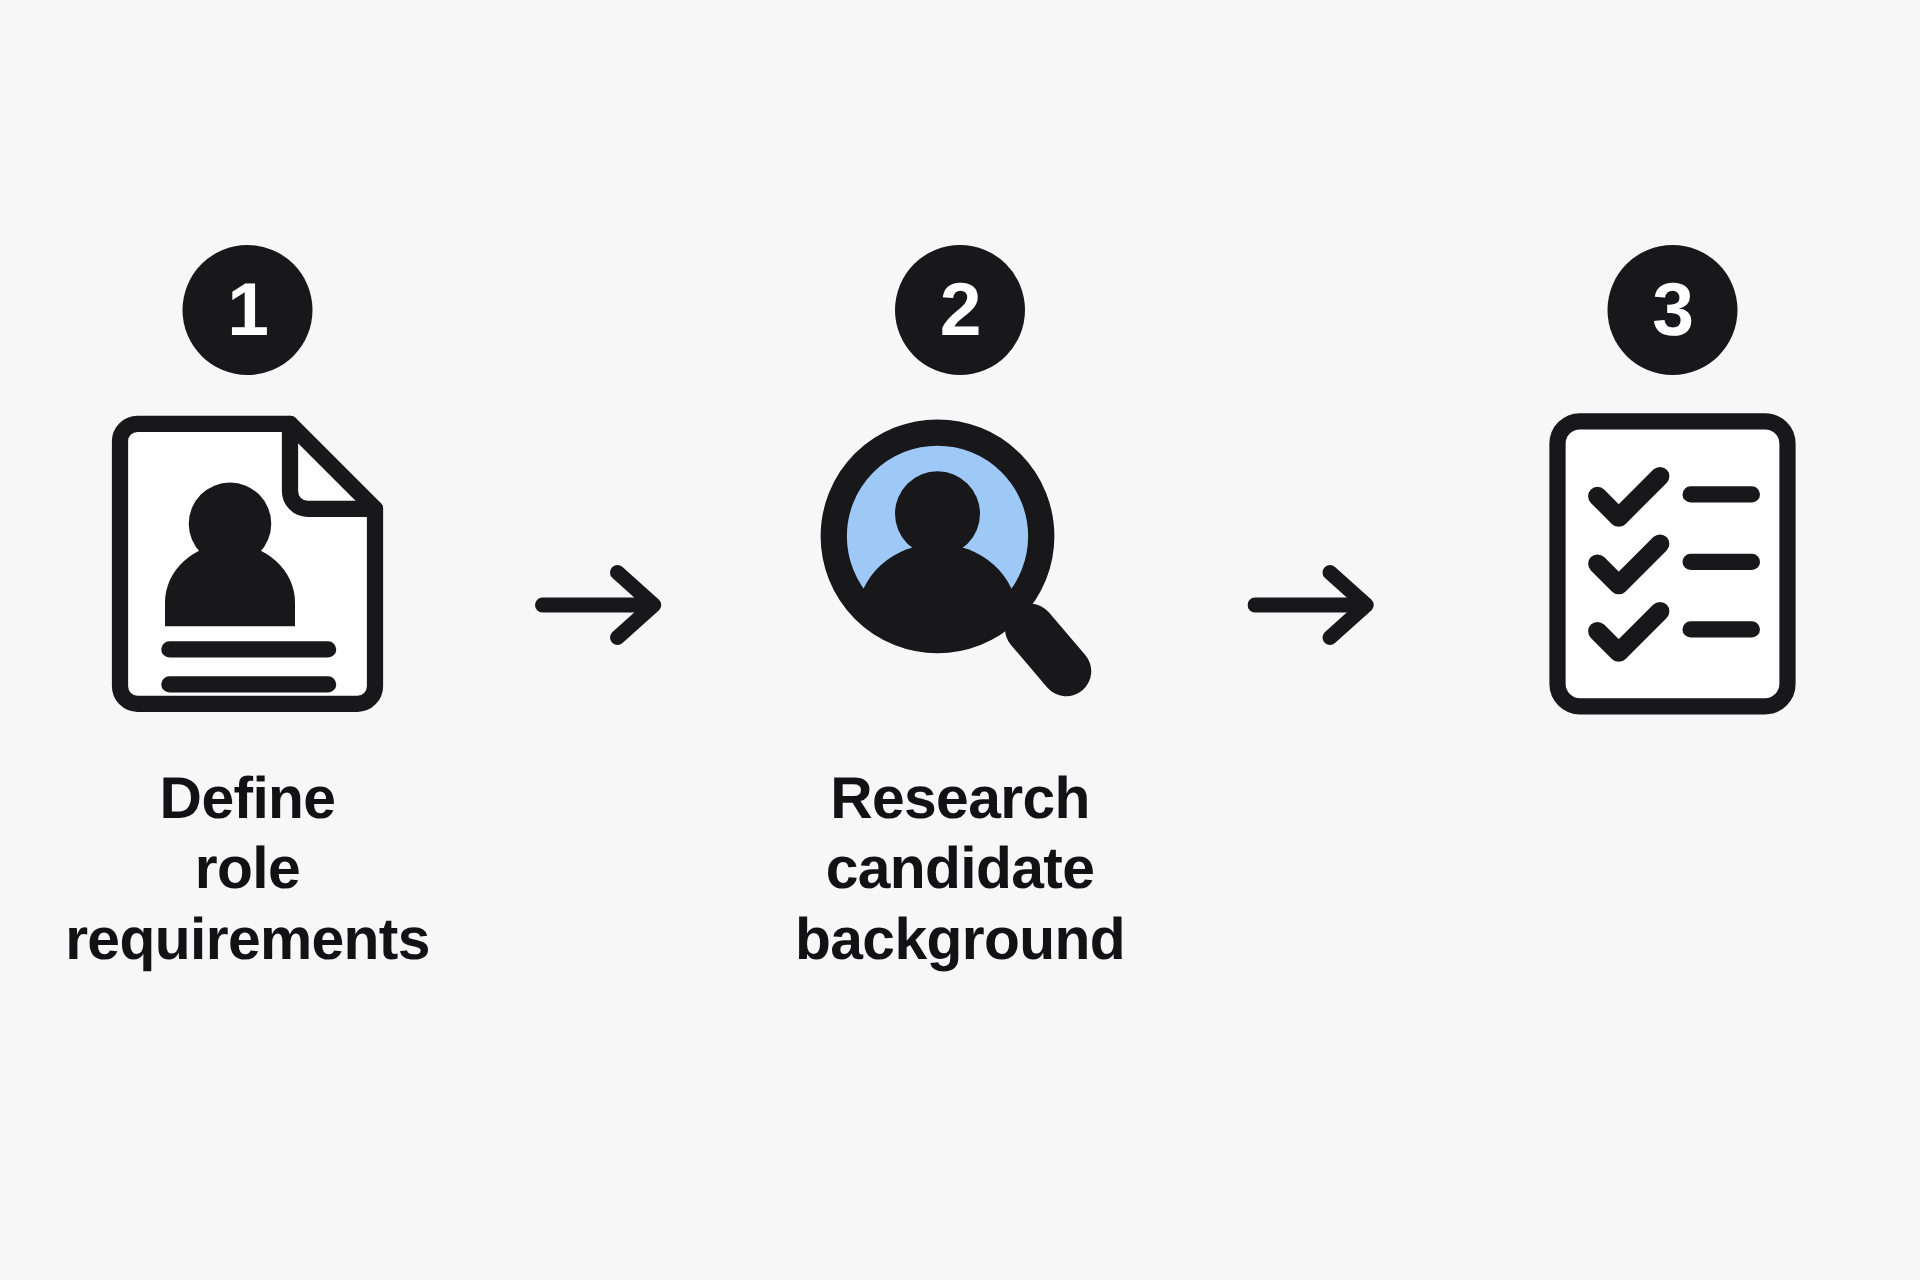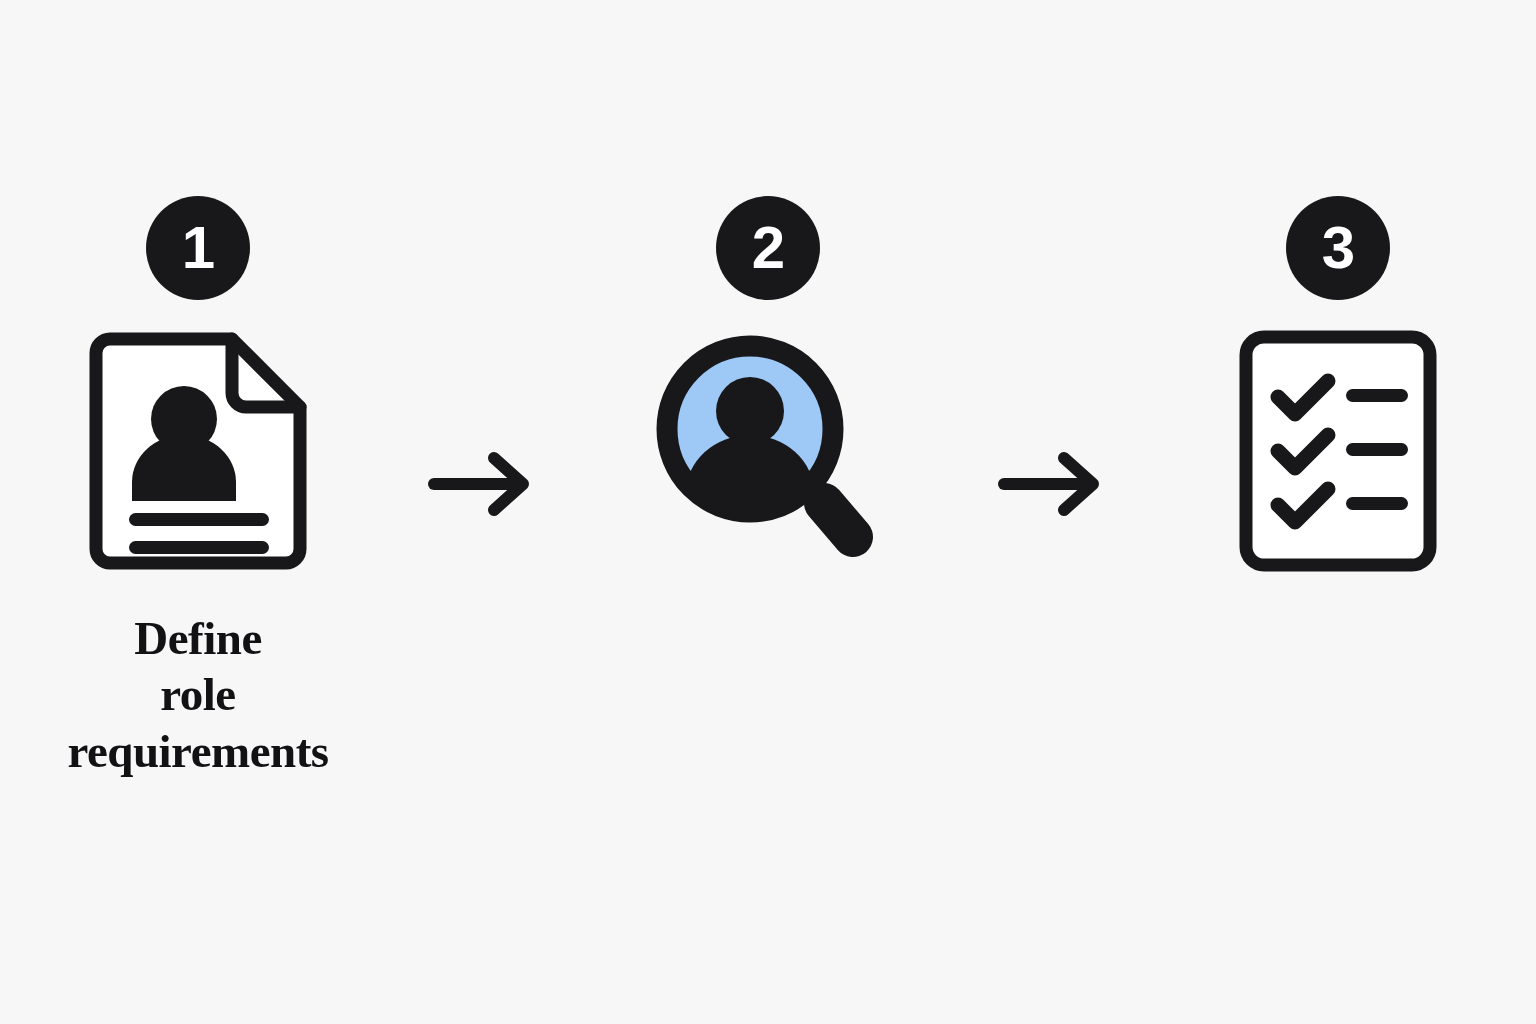--- a/index.html
+++ b/index.html
@@ -70,21 +70,21 @@
   
   .caption {
     margin-top: 34px;
     text-align: center;
     color: #121214;
     font-size: 47px;
     font-weight: bold;
     line-height: 1.20;
     letter-spacing: -0.5px;
     white-space: pre-line;
-    font-family: Liberation Serif, serif;
+    font-family: Liberation Sans, sans-serif;
   }
 
   
   .connector {
     width: 180px;
     flex: 0 0 auto;
     display: flex;
     align-items: flex-start;
     justify-content: center;
     padding-top: 252px;
@@ -154,20 +154,23 @@
 
         <g clip-path="url(#lensClip)">
           <circle cx="104" cy="86" r="34" fill="#18181a"></circle>
           <path d="M40 200 L40 168 A64 58 0 0 1 168 168 L168 200 Z" fill="#18181a"></path>
         </g>
 
         <circle cx="104" cy="104" r="83" fill="none" stroke="#18181a" stroke-width="21"></circle>
       </svg>
     </div>
 
+    <div class="caption">Research
+candidate
+background</div>
   </div>
 
   <div class="connector">
     <div>
       <svg width="110" height="72" viewBox="0 0 110 72" aria-hidden="true">
         <path d="M6 36 L92 36" fill="none" stroke="#18181a" stroke-width="12" stroke-linecap="round"></path>
         <path d="M66 10 L95 36 L66 62" fill="none" stroke="#18181a" stroke-width="12" stroke-linecap="round" stroke-linejoin="round"></path>
       </svg>
     </div>
   </div>

